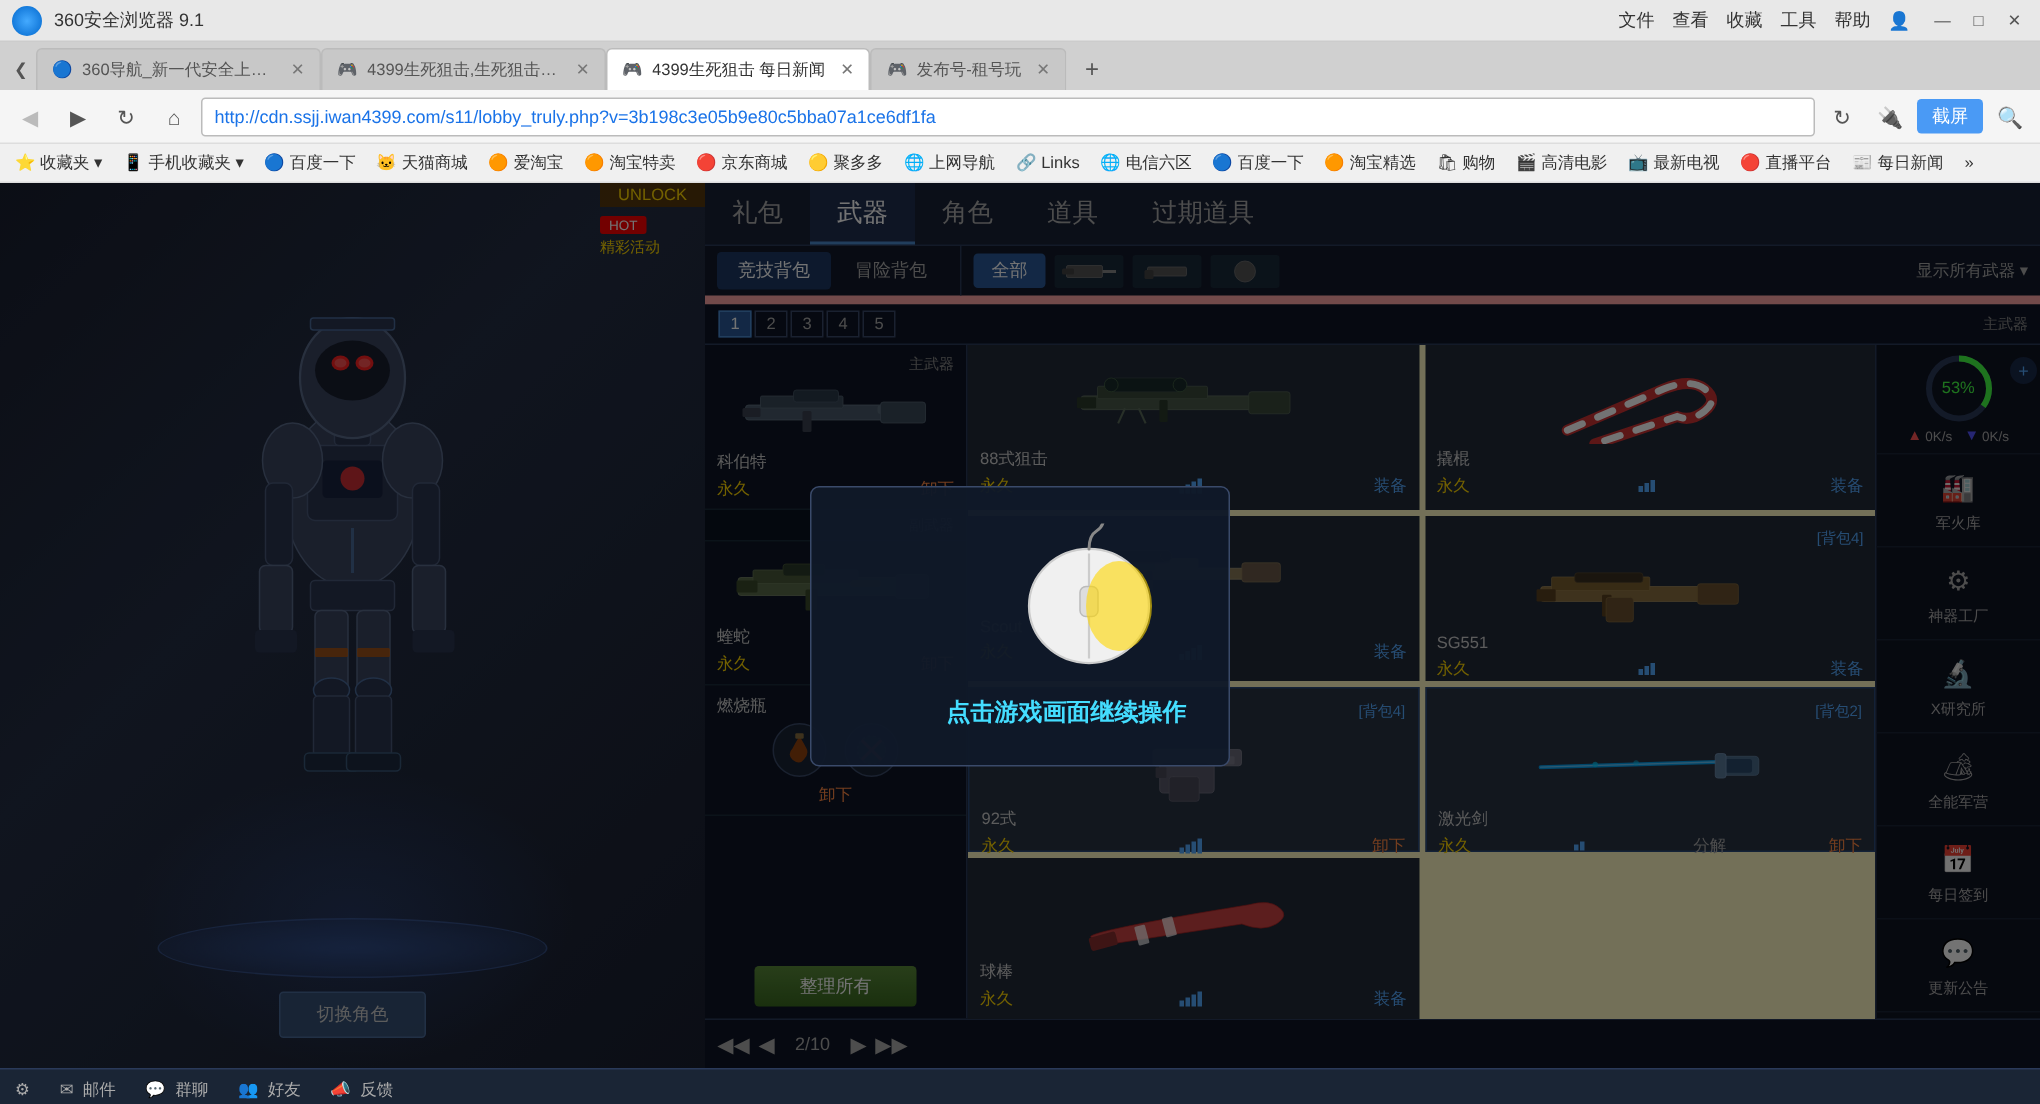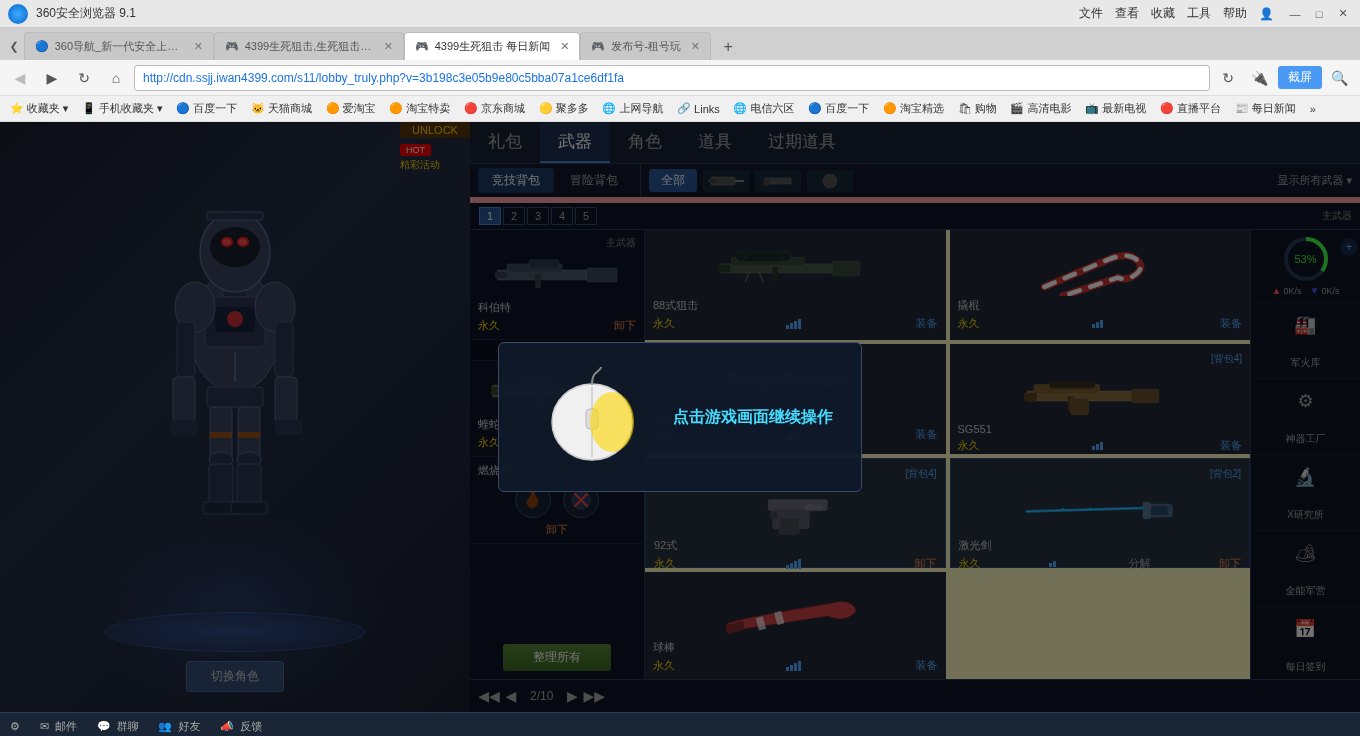--- a/index.html
+++ b/index.html
@@ -26,21 +26,21 @@
     .tab .tab-close { margin-left: 4px; color: #777; font-size: 11px; }
     .new-tab-btn { margin-left: 4px; width: 26px; height: 26px; display: flex; align-items: center; justify-content: center; cursor: pointer; font-size: 16px; color: #555; }
 
     
     .popup-overlay { position: absolute; top: 0; left: 0; right: 0; bottom: 0; background: rgba(0,0,0,0.6); display: flex; align-items: center; justify-content: center; z-index: 20; }
 
     
     .right-sidebar { width: 115px; background: rgba(15,20,35,0.98); border-left: 1px solid #2a3a5a; display: flex; flex-direction: column; gap: 0; }
     .sidebar-item { display: flex; flex-direction: column; align-items: center; padding: 8px 4px; border-bottom: 1px solid #1a2535; cursor: pointer; }
     .sidebar-icon { width: 28px; height: 28px; display: flex; align-items: center; justify-content: center; font-size: 18px; color: #aaa; }
-    .sidebar-label { color: #aaa; font-size: 10px; margin-top: 17px; }
+    .sidebar-label { color: #aaa; font-size: 10px; margin-top: 3px; }
 
     
     .bottom-bar { height: 28px; background: #1a2535; display: flex; align-items: center; padding: 0 10px; gap: 20px; font-size: 11px; color: #aaa; border-top: 1px solid #2a3a5a; }
     .bottom-nav { display: flex; align-items: center; gap: 6px; cursor: pointer; }
     .page-btn { width: 22px; height: 22px; display: flex; align-items: center; justify-content: center; color: #aaa; cursor: pointer; font-size: 14px; }
 
     
     .organize-btn { margin: 0 auto; display: block; background: linear-gradient(180deg, #5a8a3a, #3a6a20); color: white; border: none; padding: 5px 30px; border-radius: 3px; font-size: 12px; cursor: pointer; font-family: inherit; }
 
     .switch-btn { position: absolute; bottom: 20px; left: 50%; transform: translateX(-50%); background: rgba(60,90,130,0.8); color: #ccc; font-size: 12px; padding: 6px 24px; border-radius: 3px; cursor: pointer; border: 1px solid #4a6a9a; white-space: nowrap; }
@@ -665,21 +665,21 @@
     <div style="display:flex;align-items:center;padding:5px 8px;background:rgba(15,22,38,0.98);border-top:1px solid #2a3a5a;">
       <div class="page-btn">◀◀</div>
       <div class="page-btn">◀</div>
       <span style="color:#aaa;font-size:12px;margin:0 8px;">2/10</span>
       <div class="page-btn">▶</div>
       <div class="page-btn">▶▶</div>
     </div>
   </div>
 
   <div class="popup-overlay" style="position:absolute;top:0;left:0;right:0;bottom:0;background:rgba(0,0,0,0.55);display:flex;align-items:center;justify-content:center;z-index:30;">
-    <div style="background:rgba(15,25,40,0.97);border:1px solid #3a4a6a;border-radius:6px;padding:24px 28px;display:flex;flex-direction:row;align-items:center;gap:16px;min-width:280px;">
+    <div style="background:rgba(15,25,40,0.97);border:1px solid #3a4a6a;border-radius:6px;padding:24px 28px;display:flex;flex-direction:column;align-items:flex-end;gap:16px;min-width:280px;">
 
       <div style="width:130px;height:100px;display:flex;align-items:center;justify-content:center;">
         <svg viewBox="0 0 130 100" width="130" height="100">
 
           <ellipse cx="65" cy="55" rx="40" ry="38" fill="#f0f0f0" stroke="#ccc" stroke-width="1.5"></ellipse>
 
           <line x1="65" y1="20" x2="65" y2="90" stroke="#ccc" stroke-width="1.5"></line>
 
           <rect x="59" y="42" width="12" height="20" rx="4" fill="#ddd" stroke="#bbb" stroke-width="1"></rect>
 

